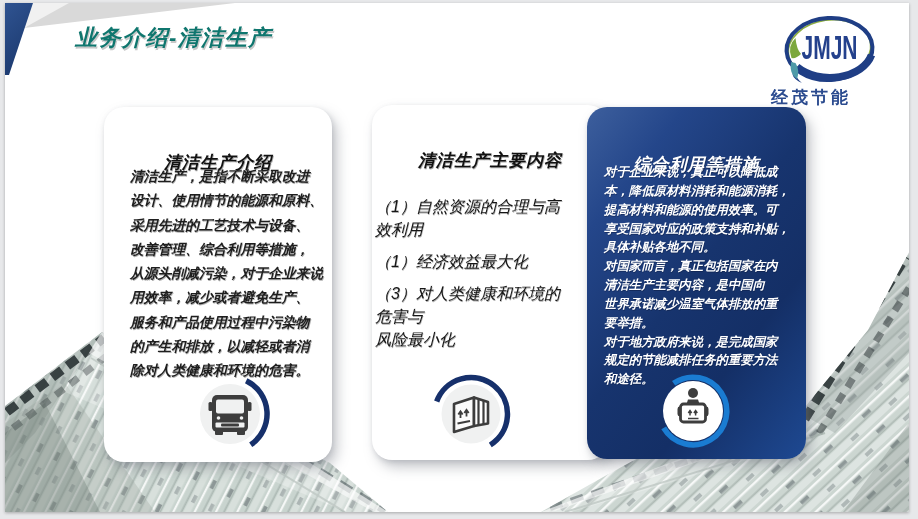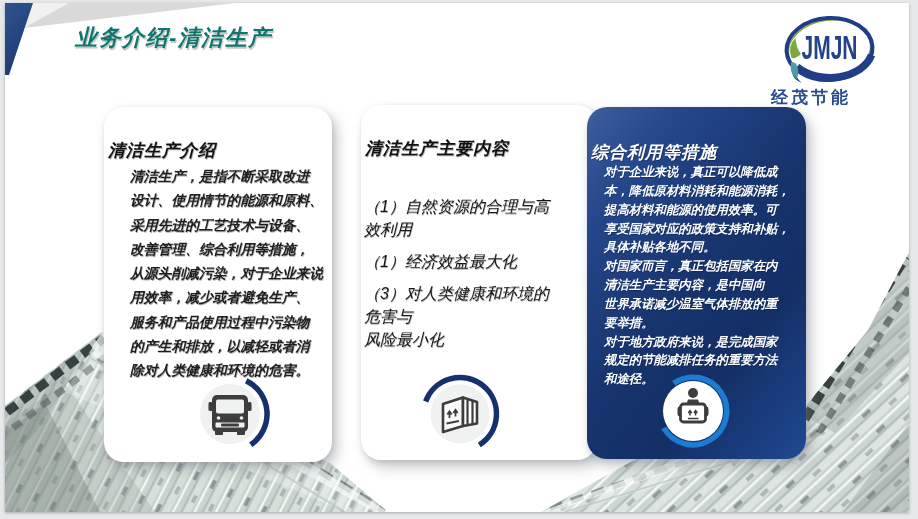--- a/index.html
+++ b/index.html
@@ -7,23 +7,23 @@
   .stage{position:relative;width:918px;height:519px;background:#e7e8ea;}
   .slide{position:absolute;left:5px;top:3px;width:904px;height:509px;background:#ffffff;overflow:hidden;box-shadow:0 1px 3px rgba(0,0,0,.28);}
   svg{display:block;}
   .bg-art{position:absolute;left:0;top:0;width:904px;height:509px;}
   .page-title{position:absolute;margin:0;left:70px;top:19px;font-size:22px;line-height:32px;font-weight:900;font-style:italic;color:#0f766e;letter-spacing:1.5px;text-shadow:1px 1.5px 0 rgba(70,70,70,.3);white-space:nowrap;}
   .logo{position:absolute;left:766px;top:5px;width:116px;}
   .logo-mark{margin:0 auto;width:104px;height:76px;}
   .logo-name{margin-top:2px;text-align:left;font-size:17px;font-weight:700;color:#2b4b8f;letter-spacing:3px;white-space:nowrap;}
   .card{position:absolute;top:104px;height:355px;border-radius:20px;background:#fff;box-shadow:5px 7px 13px rgba(110,115,125,.40),1px 2px 5px rgba(120,125,135,.22);}
   .card-1{left:99px;width:228px;}
-  .card-2{left:356px;width:236px;top:102px;}
+  .card-2{left:367px;width:236px;top:102px;}
   .card-3{left:582px;width:219px;height:352px;background:linear-gradient(128deg,#3d5f9d 0%,#24468a 20%,#17346e 48%,#142f66 70%,#1e4992 100%);}
-  .card-title{position:absolute;left:0;right:0;top:28px;margin:4px;text-align:left;font-size:17px;font-weight:900;font-style:italic;letter-spacing:1px;color:#111;text-shadow:0.8px 1.2px 0 rgba(40,40,40,.4);}
+  .card-title{position:absolute;left:0;right:0;top:28px;margin:16px;text-align:center;font-size:17px;font-weight:900;font-style:italic;letter-spacing:1px;color:#111;text-shadow:0.8px 1.2px 0 rgba(40,40,40,.4);}
   .card-3 .card-title{color:#fff;top:30px;text-shadow:0.8px 1.2px 0 rgba(10,25,60,.5);}
   .card-body{position:absolute;white-space:pre-line;font-weight:900;font-style:italic;}
   .card-1 .card-body{left:26px;top:58px;width:200px;font-size:13.8px;line-height:24.3px;color:#1e1e1e;letter-spacing:0px;text-shadow:0.6px 1px 0 rgba(50,50,50,.38);}
   .card-3 .card-body{left:17px;top:56px;width:197px;font-size:12.4px;line-height:18.85px;color:#ffffff;letter-spacing:0px;text-shadow:0.5px 0.9px 0 rgba(10,25,60,.45);}
   .card-2 .card-list{position:absolute;left:3px;top:90px;width:197px;}
   .card-2 .list-item{white-space:pre-line;font-weight:400;font-style:italic;font-size:16px;line-height:23px;color:#161616;margin-bottom:9px;letter-spacing:0px;text-shadow:0.6px 1px 0 rgba(50,50,50,.38);}
   .icon-badge{position:absolute;width:96px;height:96px;}
   .card-1 .icon-badge{left:78px;top:259px;}
   .card-2 .icon-badge{left:51px;top:261px;}
   .card-3 .icon-badge{left:58px;top:256px;}

